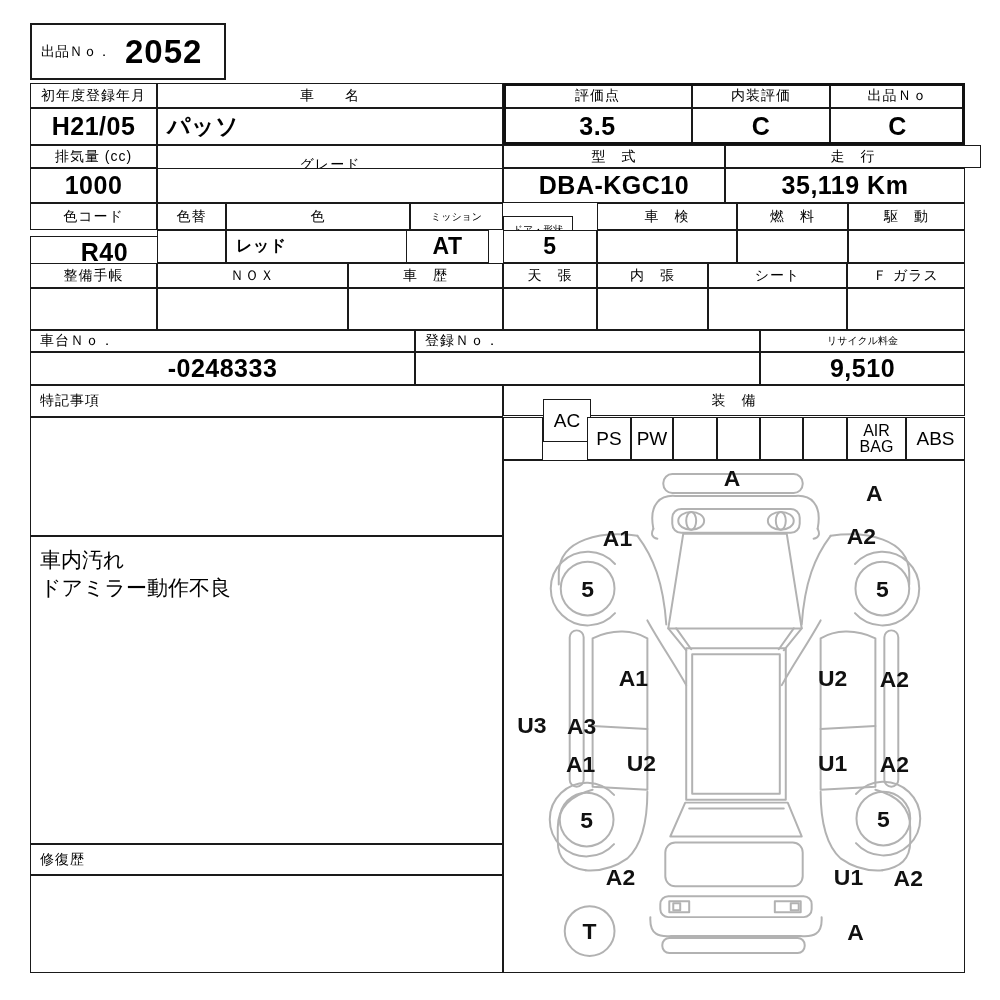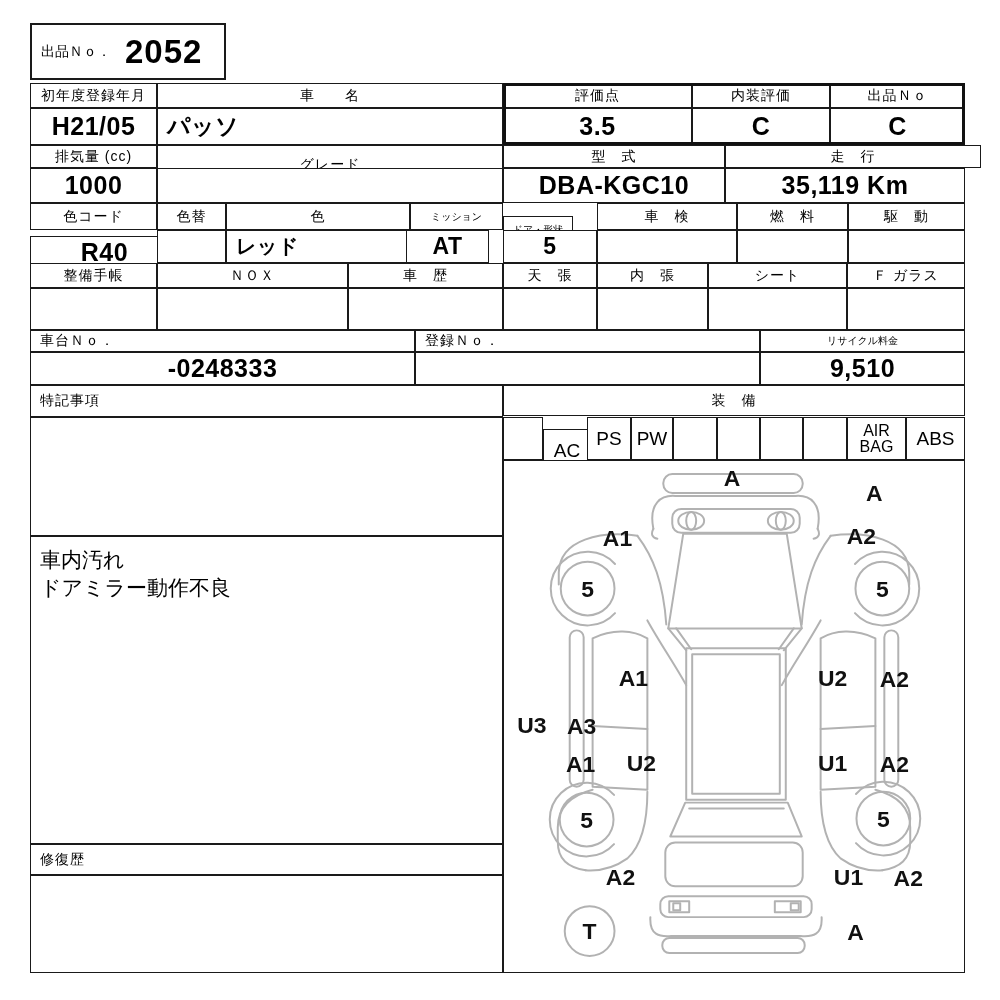--- a/index.html
+++ b/index.html
@@ -10,21 +10,21 @@
   .tbl { position:absolute; left:30px; top:23px; width:935px; height:950px; }
   .c {
     position:absolute; box-sizing:border-box; border:1px solid #1a1a1a;
     display:flex; align-items:center; justify-content:center;
     background:#fff; overflow:hidden; white-space:nowrap;
   }
   .hd { font-family:Liberation Sans, sans-serif; font-size:14px; letter-spacing:1px;text-align:center; }
   .hd-sm { font-size:10px; letter-spacing:0; }
   .vl { font-weight:bold; font-size:25px; letter-spacing:0.5px; }
   .vl-md { font-size:23px; }
-  .vl-sm { font-size:20px; }
+  .vl-sm { font-size:16px; }
   .la { justify-content:flex-start; padding-left:9px; }
   .auction-box { border-width:2px; z-index:3; justify-content:flex-start; }
   .auction-box .no-label { font-family:"Liberation Serif","DejaVu Serif",serif; font-size:14px; padding-left:9px; }
   .auction-box .no-value { font-weight:bold; font-size:33px; margin-left:14px; letter-spacing:1px; }
   .eval-frame { border:3px solid #111; background:transparent; pointer-events:none; z-index:2; }
   .notes-box { flex-direction:column; align-items:flex-start; justify-content:flex-start;
                padding:9px 9px; font-size:21px; line-height:1.32; }
   .eq { font-size:19px; letter-spacing:0; }
   .eq .ln { display:block; text-align:center; }
   .eq.two { font-size:16px; line-height:0.95; flex-direction:column; }
@@ -117,21 +117,21 @@
     <div class="c notes-box" style="left:0px;top:513px;width:473px;height:308px" id="notes-box">
         <span>車内汚れ</span>
         <span>ドアミラー動作不良</span>
       </div>
     <div class="c hd la" style="left:0px;top:821px;width:473px;height:31px">修復歴</div>
     <div class="c vl" style="left:0px;top:852px;width:473px;height:98px"></div>
 
     <div class="c eq" style="left:473px;top:394px;width:40px;height:43px">
         <span class="ln"></span>
       </div>
-    <div class="c eq" style="left:513px;top:406px;width:48px;height:43px">
+    <div class="c eq" style="left:513px;top:376px;width:48px;height:43px">
         <span class="ln">AC</span>
       </div>
     <div class="c eq" style="left:557px;top:394px;width:44px;height:43px">
         <span class="ln">PS</span>
       </div>
     <div class="c eq" style="left:601px;top:394px;width:42px;height:43px">
         <span class="ln">PW</span>
       </div>
     <div class="c eq" style="left:643px;top:394px;width:44px;height:43px">
         <span class="ln"></span>

